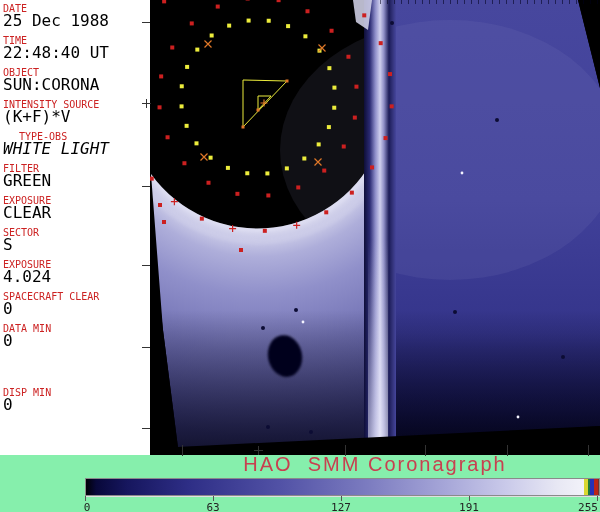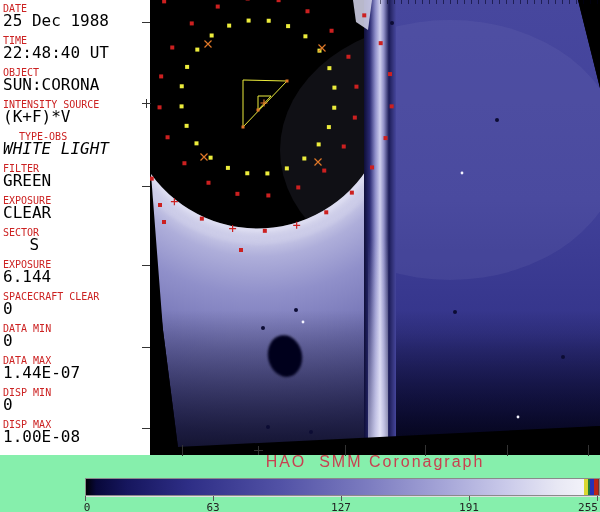--- a/index.html
+++ b/index.html
@@ -15,21 +15,21 @@
   .image-area svg{position:absolute;left:0;top:0;}
   .topedge-texture{position:absolute;left:230px;top:0;width:218px;height:4px;pointer-events:none;
       background:repeating-linear-gradient(90deg, rgba(0,0,25,.55) 0 1px, rgba(0,0,0,0) 1px 7px);}
   
   .tick-h{position:absolute;height:1px;width:8px;background:#333;}
   .tick-v{position:absolute;width:1px;height:11px;background:#333;}
   .tick-plus-h{position:absolute;height:1px;width:9px;background:#333;}
   .tick-plus-v{position:absolute;width:1px;height:9px;background:#333;}
   
   .title{position:absolute;left:150px;top:453px;width:450px;text-align:center;
-         font-family:"Liberation Sans",sans-serif;font-size:16px;letter-spacing:2px;white-space:pre;}
+         font-family:"Liberation Sans",sans-serif;font-size:20px;letter-spacing:2px;white-space:pre;}
   
   .cbar-frame{position:absolute;border:1px solid #8a8a8a;box-shadow:0 1px 0 #e0e0e0;}
   .cbar-grad{position:absolute;left:0;top:0;width:100%;height:100%;
       background:linear-gradient(to right,#000006 0%,#08083a 2%,#16165e 8%,#2e2e86 20%,
                  #5252a6 38%,#7c7cc0 55%,#a6a6d8 70%,#cacaea 82%,#e8e8f4 92%,#f8f8fc 100%);}
   .cbar-stripe{position:absolute;top:0;height:100%;}
   .cbar-tick{position:absolute;width:1px;height:5px;background:#555;}
   .cbar-label{position:absolute;transform:translateX(-50%);font-size:11px;color:#222;line-height:12px;}
 </style>
 </head>
@@ -38,27 +38,25 @@
 <div class="stage">
 
   <div class="sidebar">
       <div class="field" style="top: 3px;"><div class="lbl" style="color: rgb(204, 34, 34);">DATE</div><div class="val" style="color: rgb(0, 0, 0);">25 Dec 1988</div></div>
       <div class="field" style="top: 35px;"><div class="lbl" style="color: rgb(204, 34, 34);">TIME</div><div class="val" style="color: rgb(0, 0, 0);">22:48:40 UT</div></div>
       <div class="field" style="top: 99px;"><div class="lbl" style="color: rgb(204, 34, 34);">INTENSITY SOURCE</div><div class="val" style="color: rgb(0, 0, 0);">(K+F)*V</div></div>
       <div class="field" style="top: 67px;"><div class="lbl" style="color: rgb(204, 34, 34);">OBJECT</div><div class="val" style="color: rgb(0, 0, 0);">SUN:CORONA</div></div>
       <div class="field" style="top: 131px;"><div class="lbl" style="color: rgb(204, 34, 34); margin-left: 16px;">TYPE-OBS</div><div class="val" style="color: rgb(0, 0, 0); font-style: italic;">WHITE LIGHT</div></div>
       <div class="field" style="top: 163px;"><div class="lbl" style="color: rgb(204, 34, 34);">FILTER</div><div class="val" style="color: rgb(0, 0, 0);">GREEN</div></div>
       <div class="field" style="top: 195px;"><div class="lbl" style="color: rgb(204, 34, 34);">EXPOSURE</div><div class="val" style="color: rgb(0, 0, 0);">CLEAR</div></div>
-      <div class="field" style="top: 227px; text-align: right;"><div class="lbl" style="color: rgb(204, 34, 34);">SECTOR</div><div class="val" style="color: rgb(0, 0, 0);">S</div></div>
-      <div class="field" style="top: 259px;"><div class="lbl" style="color: rgb(204, 34, 34);">EXPOSURE</div><div class="val" style="color: rgb(0, 0, 0);">6.144</div></div>
+      <div class="field" style="top: 227px;"><div class="lbl" style="color: rgb(204, 34, 34);">SECTOR</div><div class="val" style="color: rgb(0, 0, 0);">S</div></div>
+      <div class="field" style="top: 259px;"><div class="lbl" style="color: rgb(204, 34, 34);">EXPOSURE</div><div class="val" style="color: rgb(0, 0, 0);">4.024</div></div>
       <div class="field" style="top: 291px;"><div class="lbl" style="color: rgb(204, 34, 34);">SPACECRAFT CLEAR</div><div class="val" style="color: rgb(0, 0, 0);">0</div></div>
       <div class="field" style="top: 323px;"><div class="lbl" style="color: rgb(204, 34, 34); text-align: center;">DATA MIN</div><div class="val" style="color: rgb(0, 0, 0);">0</div></div>
-      <div class="field" style="top: 355px;"><div class="lbl" style="color: rgb(204, 34, 34);">DATA MAX</div><div class="val" style="color: rgb(0, 0, 0);">1.44E-07</div></div>
       <div class="field" style="top: 387px;"><div class="lbl" style="color: rgb(204, 34, 34);">DISP MIN</div><div class="val" style="color: rgb(0, 0, 0);">0</div></div>
-      <div class="field" style="top: 419px;"><div class="lbl" style="color: rgb(204, 34, 34);">DISP MAX</div><div class="val" style="color: rgb(0, 0, 0);">1.00E-08</div></div>
     </div>
 
   <div class="image-area">
     <svg id="coro-svg" width="450" height="455" viewBox="0 0 450 455">
       <defs>
         <radialGradient id="gLeft" gradientUnits="userSpaceOnUse" cx="108" cy="97" r="340">
           <stop offset="0.33" stop-color="#f2f2fa"></stop>
           <stop offset="0.40" stop-color="#d4d4ec"></stop>
           <stop offset="0.47" stop-color="#aeaeda"></stop>
           <stop offset="0.58" stop-color="#9090ca"></stop>

